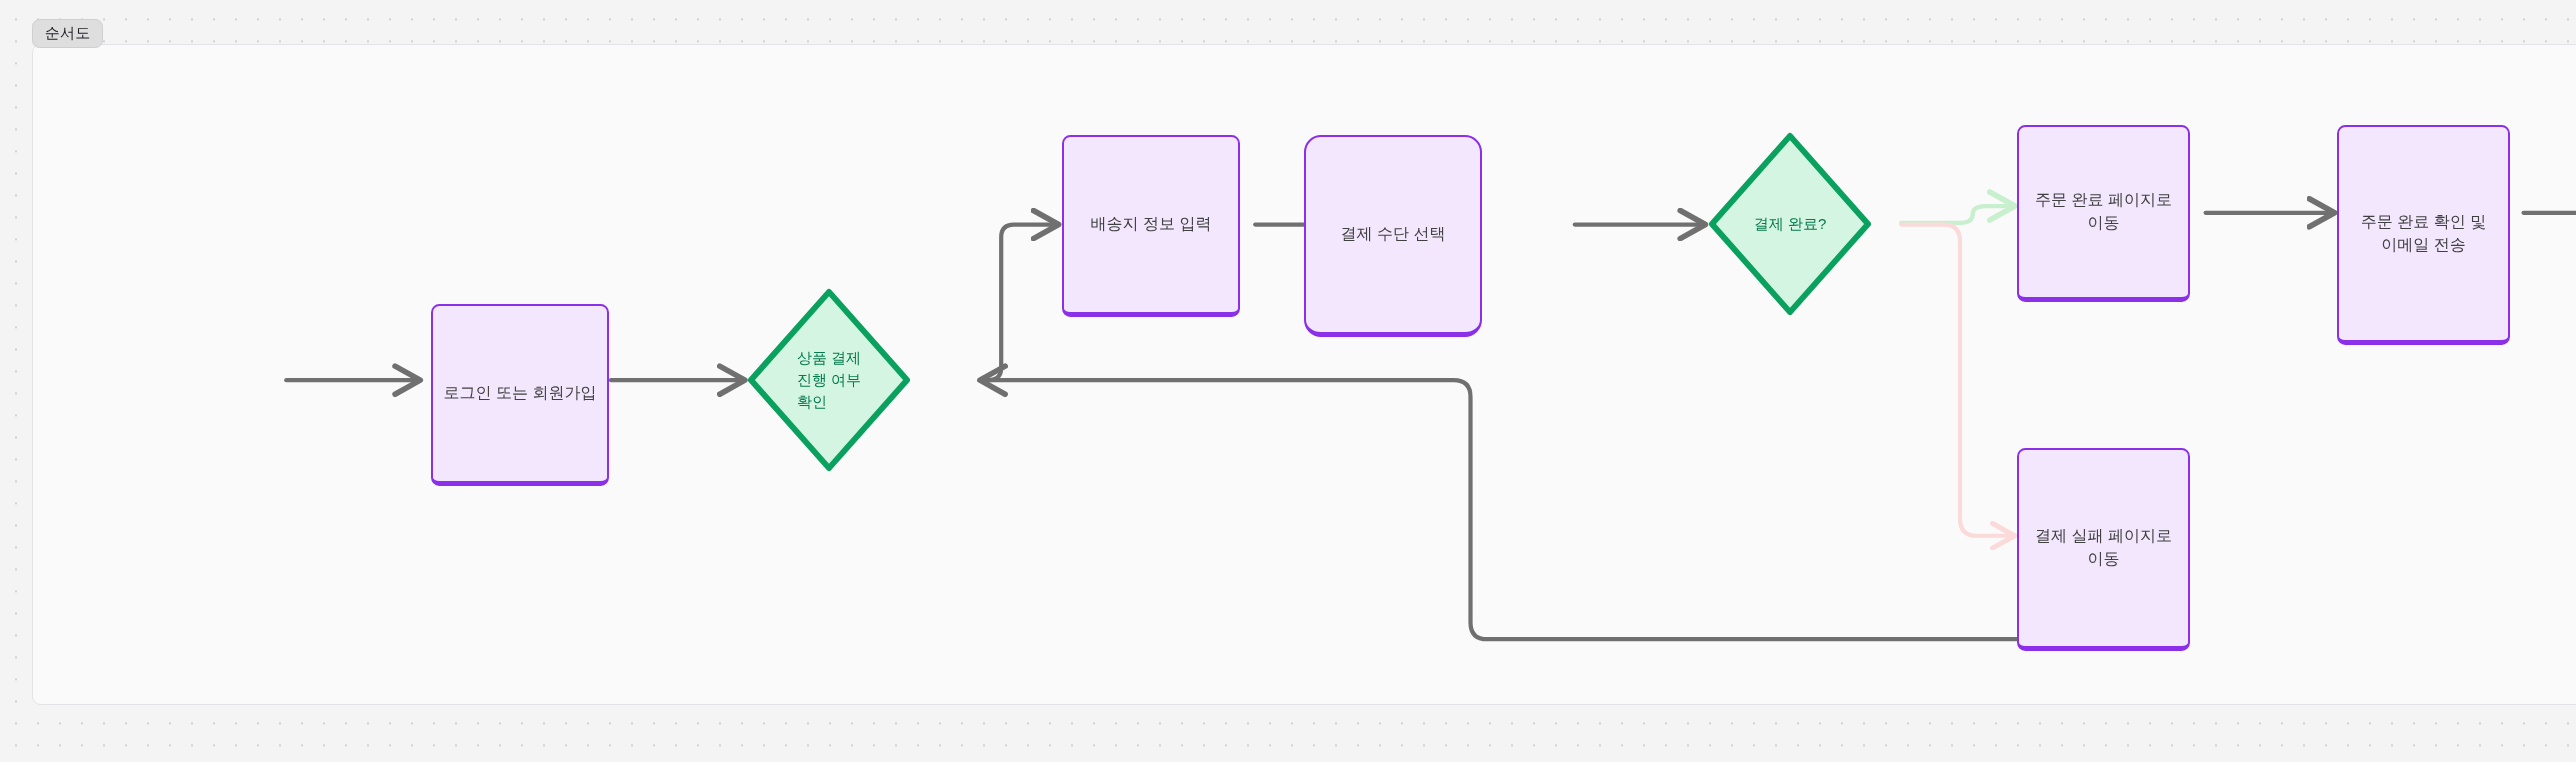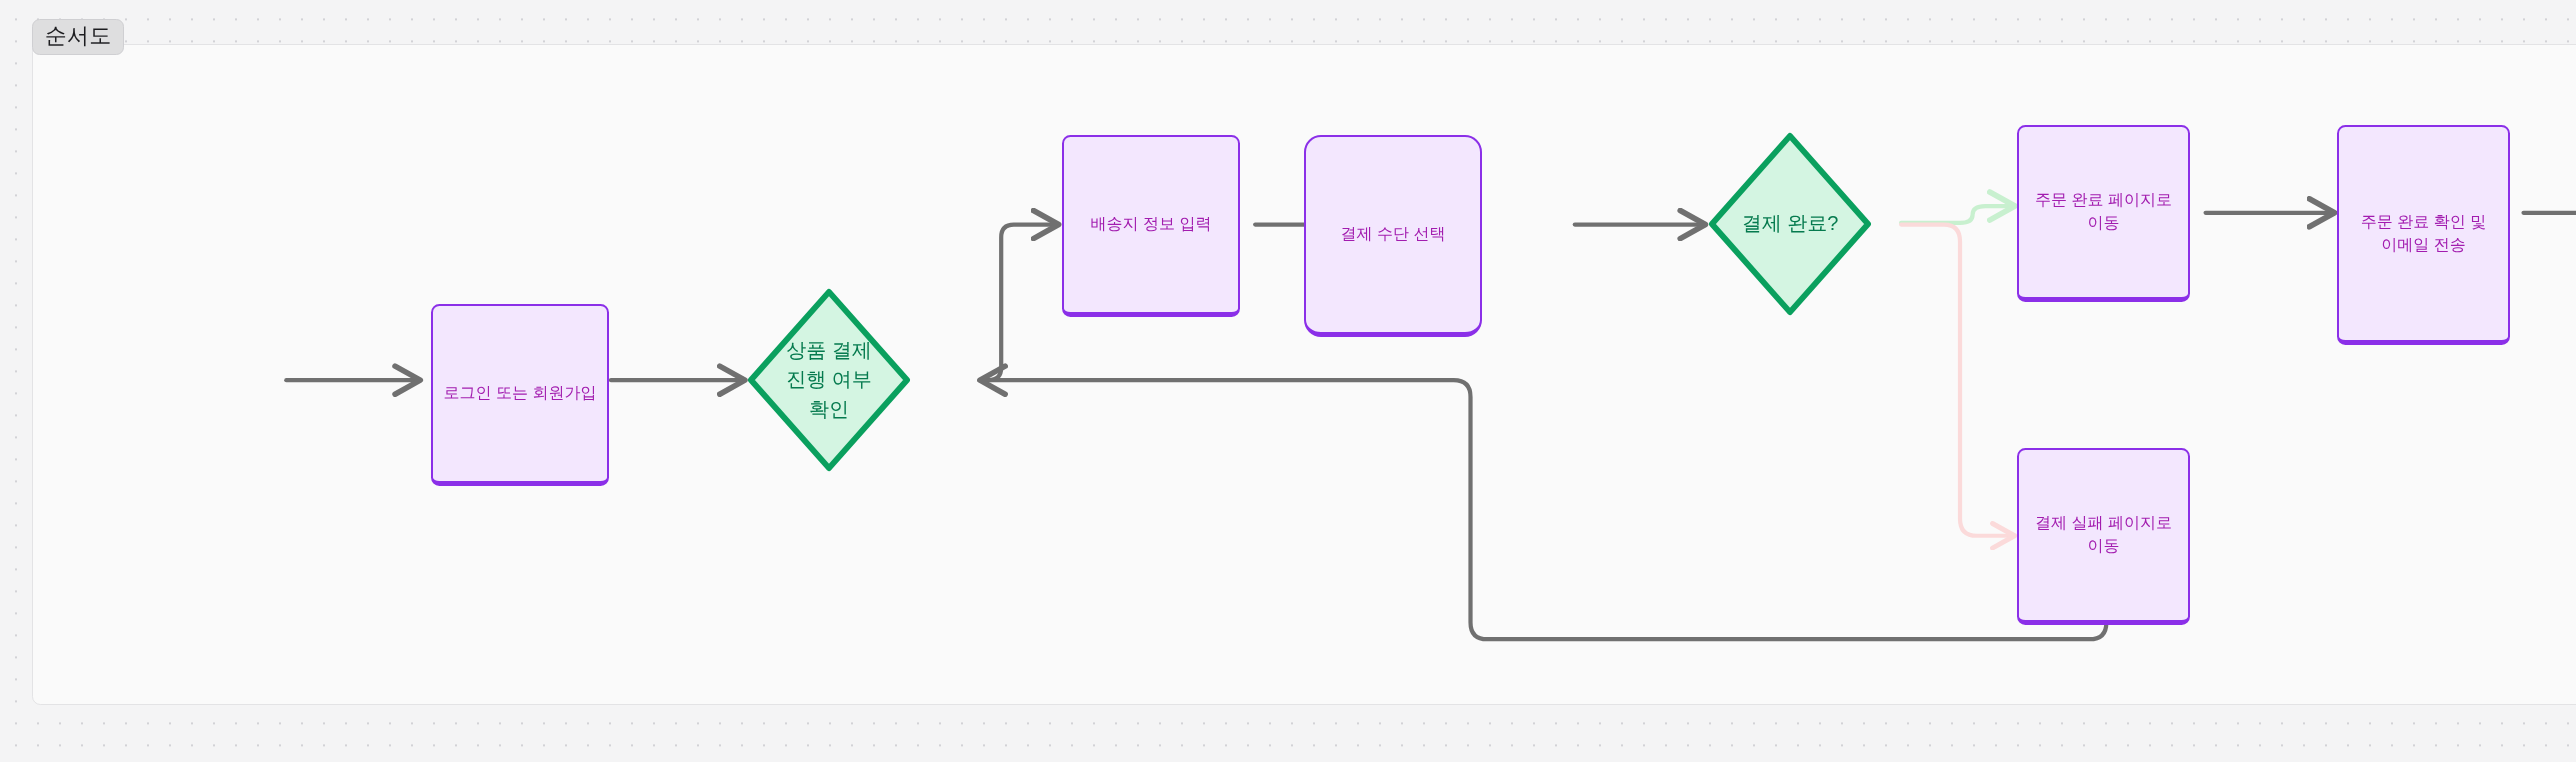--- a/index.html
+++ b/index.html
@@ -17,21 +17,21 @@
     background-position: 5px 8.4px;
   }
   
   #group-badge {
     position: absolute;
     left: 32px; top: 18.5px;
     padding: 5.9px 11.8px 6.7px 11.8px;
     background: #dededf;
     border: 0.8px solid #cfcfd2;
     border-radius: 7.6px;
-    font-size: 22px;
+    font-size: 15px;
     line-height: 1;
     color: #1d1d20;
     letter-spacing: 0.2px;
     white-space: nowrap;
     z-index: 6;
   }
   
   #canvas-frame {
     position: absolute;
     left: 32px; top: 44px;
@@ -58,39 +58,39 @@
   }
   .proc {
     background: #f3e7fe;
     border: 2.5px solid #8b2fe8;
     border-bottom-width: 5.9px;
     border-radius: 8.4px;
   }
   .proc .label {
     font-size: 16px;
     line-height: 1.42;
-    color: #a21caf;
+    color: #404040;
     text-align: center;
     padding: 0 10px;
     word-break: keep-all;
   }
   .diamond-wrap { position: absolute; z-index: 3; }
   .diamond-wrap svg { position: absolute; left: 0; top: 0; }
   .diamond-wrap .label {
     position: absolute;
     left: 0; top: 0;
     width: 100%; height: 100%;
     display: flex;
     flex-direction: column;
     align-items: center;
     justify-content: center;
-    font-size: 20px;
+    font-size: 15px;
     line-height: 1.46;
     color: #057a4e;
-    text-align: center;
+    text-align: left;
     white-space: pre-line;
     pointer-events: none;
   }
 </style>
 </head>
 <body>
 
 <div id="app">
 
   <div id="canvas-frame"></div>
@@ -164,18 +164,18 @@
   </div>
 
   <div class="node proc" style="left:2017px; top:125px; width:173px; height:177px;">
     <span class="label">주문 완료 페이지로 이동</span>
   </div>
 
   <div class="node proc" style="left:2337px; top:125px; width:173px; height:220px;">
     <span class="label">주문 완료 확인 및 이메일 전송</span>
   </div>
 
-  <div class="node proc" style="left:2017px; top:448px; width:173px; height:177px;">
+  <div class="node proc" style="left:2017px; top:448px; width:173px; height:203px;">
     <span class="label">결제 실패 페이지로 이동</span>
   </div>
 
 </div>
 
 
 </body></html>

